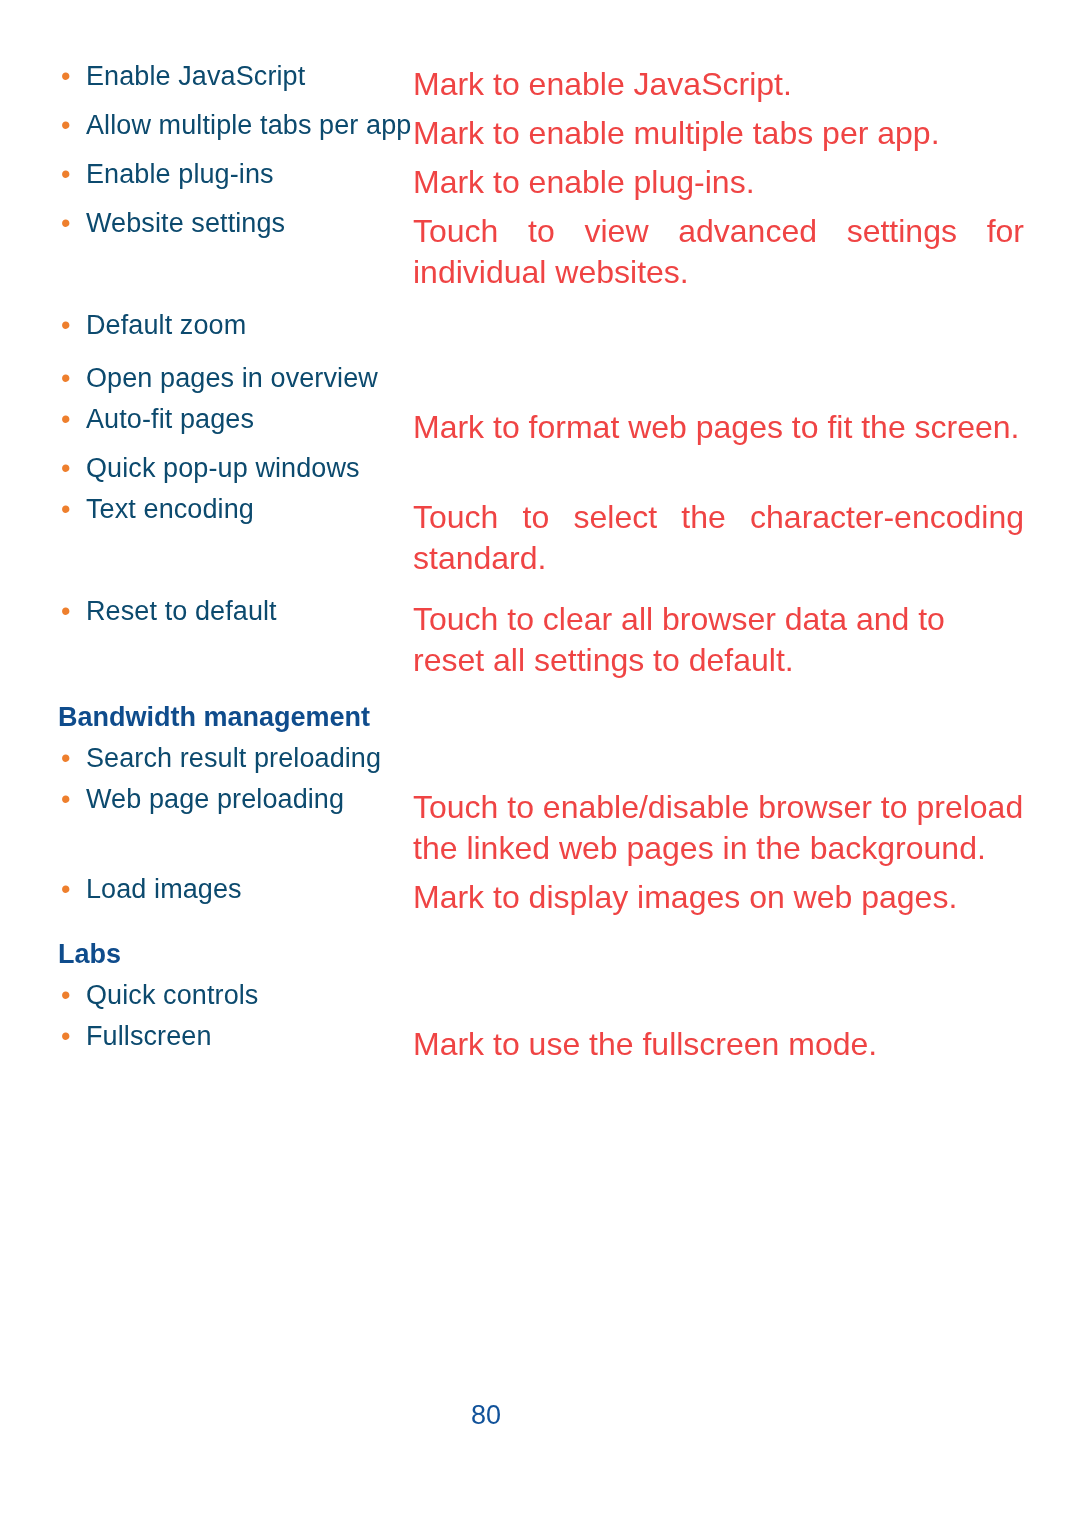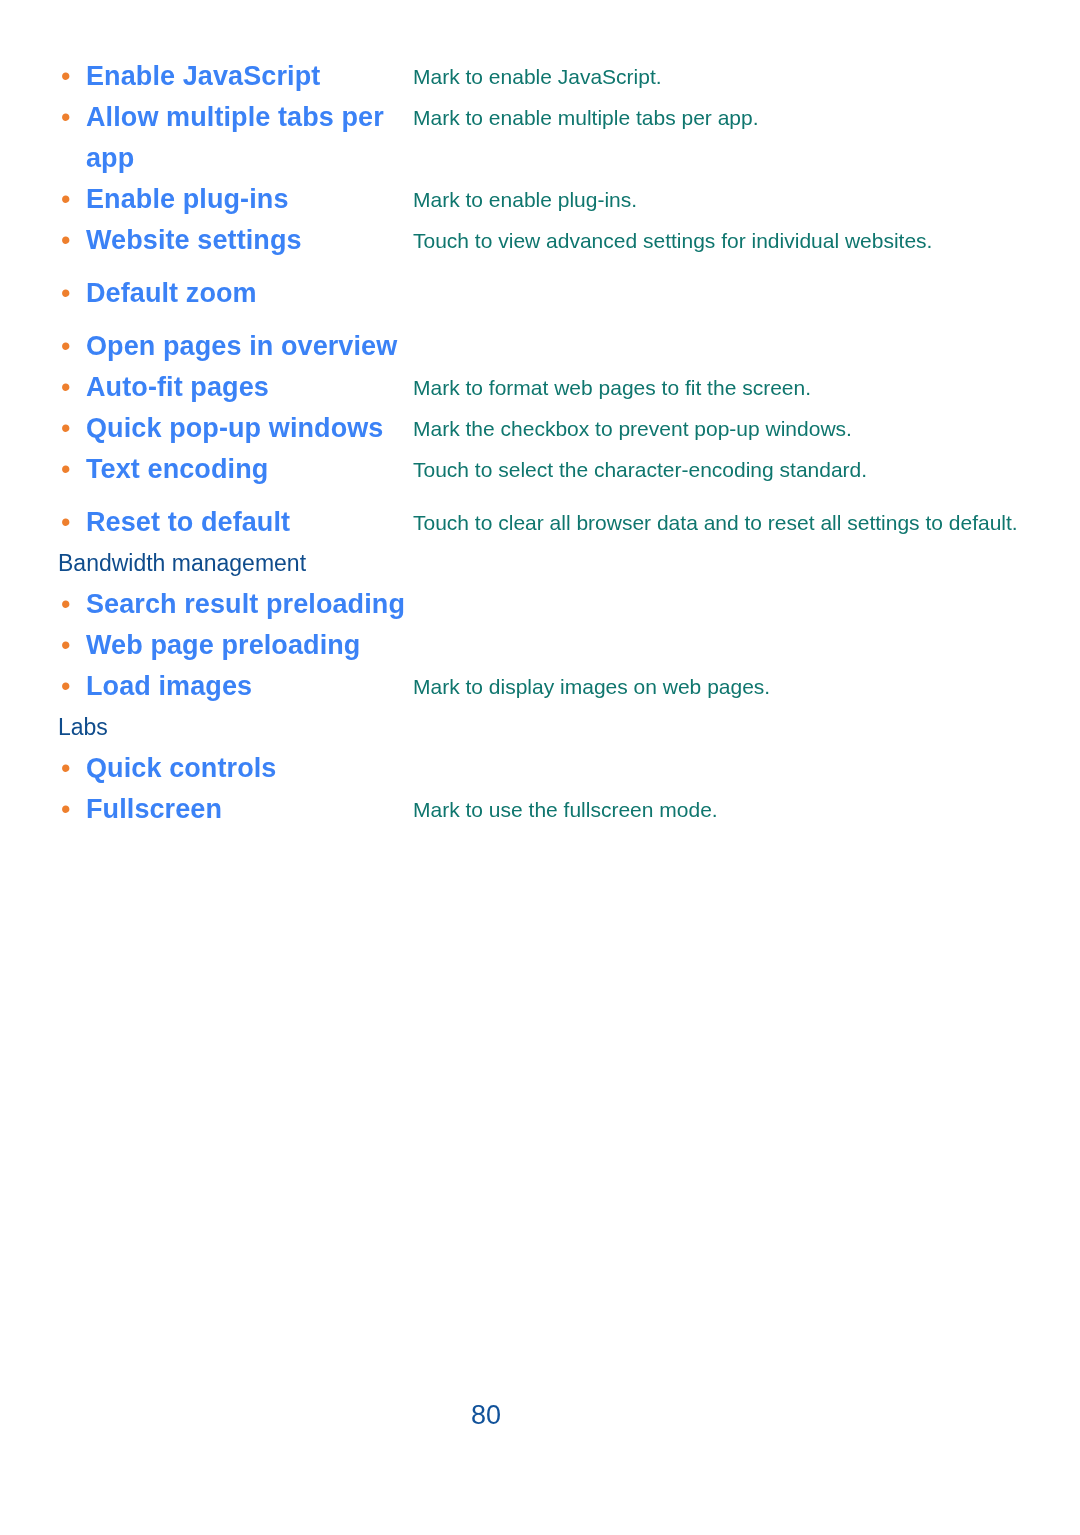--- a/index.html
+++ b/index.html
@@ -54,50 +54,52 @@
     font-size: 27px;
     line-height: 41px;
     text-align: left;
     padding-left: 3px;
     box-sizing: border-box;
     user-select: none;
   }
 
   .term {
     flex: 1 1 auto;
-    color: #3b82f6;
-    font-weight: bold;
+    color: #0c4a6e;
+    font-weight: normal;
     font-size: 27px;
     line-height: 41px;
     letter-spacing: 0.1px;
   }
 
   .desc {
     flex: 1 1 auto;
-    color: #0f766e;
+    color: #ef4444;
     font-weight: normal;
-    font-size: 21px;
+    font-size: 32px;
     line-height: 41px;
     text-align: left;
+    margin-top: 8px;
   }
   .desc.justify {
     text-align: justify;
     text-align-last: left;
   }
 
   
   .gap-sm { height: 12px; }
 
   
   .section-heading {
     color: #0F4C8C;
-    font-weight: normal;
-    font-size: 23px;
+    font-weight: bold;
+    font-size: 27px;
     line-height: 41px;
     padding-left: 0px;
+    margin-top: 16px;
   }
 
   #page-number {
     position: absolute;
     left: 0;
     top: 1400px;
     width: 972px;
     text-align: center;
     color: #11529A;
     font-size: 27px;
@@ -158,21 +160,20 @@
           <span class="bullet">•</span>
           <span class="term">Auto-fit pages</span>
         </div>
         <div class="desc">Mark to format web pages to fit the screen.</div>
       </div>
       <div class="row">
         <div class="term-cell">
           <span class="bullet">•</span>
           <span class="term">Quick pop-up windows</span>
         </div>
-        <div class="desc justify">Mark the checkbox to prevent pop-up windows.</div>
       </div>
       <div class="row">
         <div class="term-cell">
           <span class="bullet">•</span>
           <span class="term">Text encoding</span>
         </div>
         <div class="desc justify">Touch to select the character-encoding standard.</div>
       </div>
       <div class="gap-sm"></div>
       <div class="row">
@@ -187,20 +188,21 @@
         <div class="term-cell">
           <span class="bullet">•</span>
           <span class="term">Search result preloading</span>
         </div>
       </div>
       <div class="row">
         <div class="term-cell">
           <span class="bullet">•</span>
           <span class="term">Web page preloading</span>
         </div>
+        <div class="desc">Touch to enable/disable browser to preload the linked web pages in the background.</div>
       </div>
       <div class="row">
         <div class="term-cell">
           <span class="bullet">•</span>
           <span class="term">Load images</span>
         </div>
         <div class="desc">Mark to display images on web pages.</div>
       </div>
       <div class="section-heading">Labs</div>
       <div class="row">

